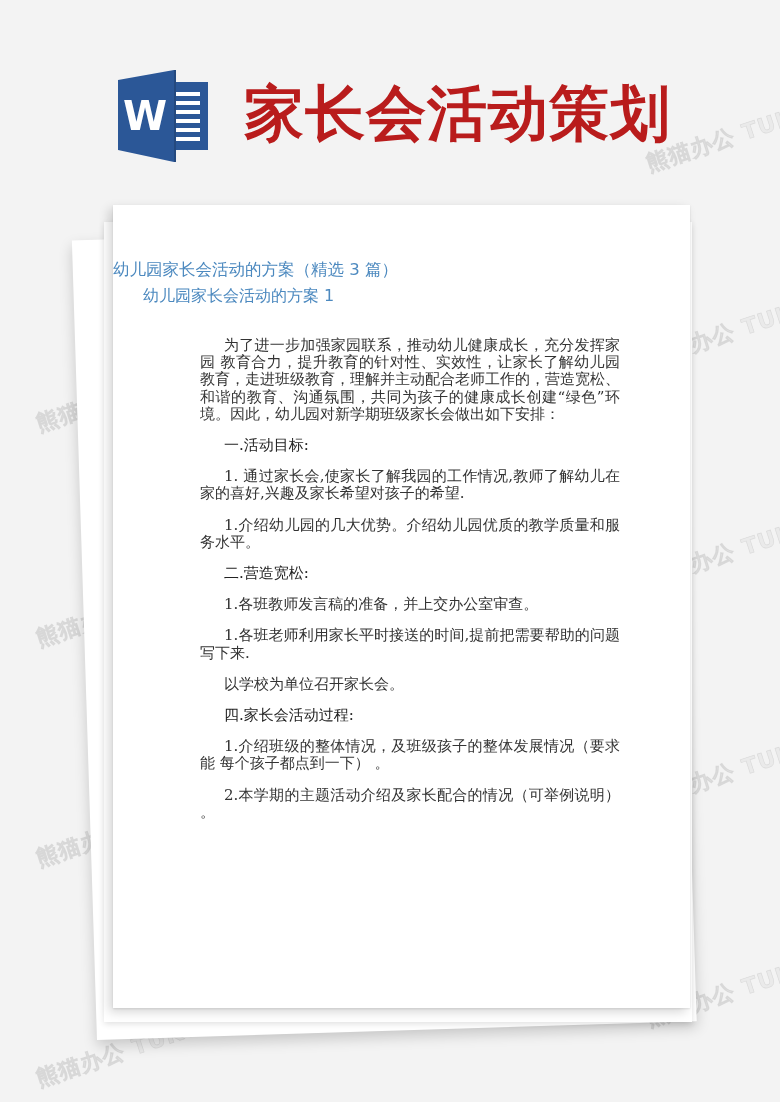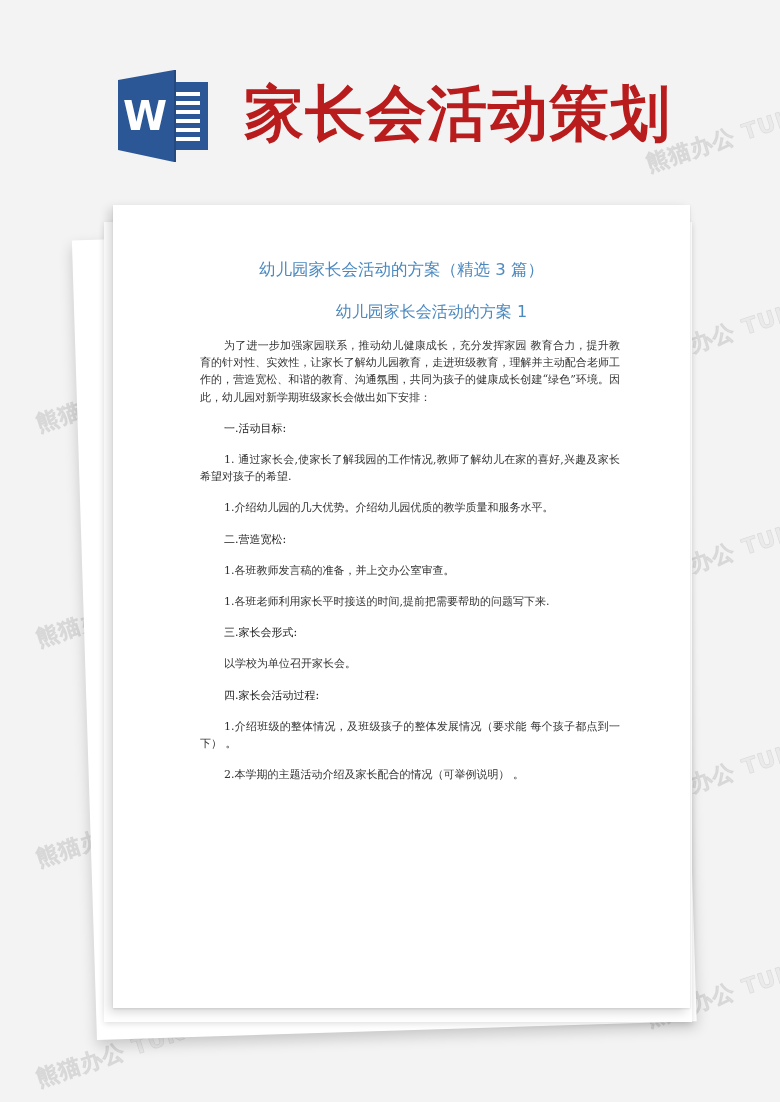--- a/index.html
+++ b/index.html
@@ -71,43 +71,43 @@
       width: 577px;
       height: 803px;
       background: #ffffff;
       box-shadow: -4px 4px 10px rgba(0,0,0,0.16), 0 1px 2px rgba(0,0,0,0.10);
     }
 
     .doc-title {
       position: absolute;
       left: 0;
       width: 100%;
-      text-align: center;
+      text-align: left;
       color: #4c89bf;
       font-family: "DejaVu Sans", "Liberation Sans", sans-serif;
       white-space: nowrap;
     }
     .doc-title.main {
       top: 54px;
       font-size: 16.5px;
     }
     .doc-title.sub {
-      top: 97px;
+      top: 81px;
       font-size: 16px;
       left: 30px;
     }
 
     .content {
       position: absolute;
       left: 87px;
       top: 132px;
       width: 420px;
       color: #333333;
       font-family: "DejaVu Serif", "Liberation Serif", serif;
-      font-size: 11px;
+      font-size: 15px;
       line-height: 17.2px;
     }
     .content p {
       margin: 0;
       text-align: justify;
     }
     .indent { text-indent: 24px; }
     .head {
       font-weight: normal;
       padding-left: 24px;
@@ -177,20 +177,19 @@
     <p class="indent">为了进一步加强家园联系，推动幼儿健康成长，充分发挥家园 教育合力，提升教育的针对性、实效性，让家长了解幼儿园教育，走进班级教育，理解并主动配合老师工作的，营造宽松、和谐的教育、沟通氛围，共同为孩子的健康成长创建“绿色”环境。因此，幼儿园对新学期班级家长会做出如下安排：</p>
 
     <p class="head gap-l">一.活动目标:</p>
     <p class="indent gap-l">1. 通过家长会,使家长了解我园的工作情况,教师了解幼儿在家的喜好,兴趣及家长希望对孩子的希望.</p>
     <p class="indent gap-l">1.介绍幼儿园的几大优势。介绍幼儿园优质的教学质量和服务水平。</p>
 
     <p class="head gap-l">二.营造宽松:</p>
     <p class="indent gap-l">1.各班教师发言稿的准备，并上交办公室审查。</p>
     <p class="indent gap-l">1.各班老师利用家长平时接送的时间,提前把需要帮助的问题写下来.</p>
 
-    <p class="head gap-l">三.家长会形式:</p>
     <p class="plain-indent gap-l">以学校为单位召开家长会。</p>
 
     <p class="head gap-l">四.家长会活动过程:</p>
     <p class="indent gap-l">1.介绍班级的整体情况，及班级孩子的整体发展情况（要求能 每个孩子都点到一下） 。</p>
     <p class="indent gap-l">2.本学期的主题活动介绍及家长配合的情况（可举例说明） 。</p>
   </div>
 </div>
 
 </body></html>

